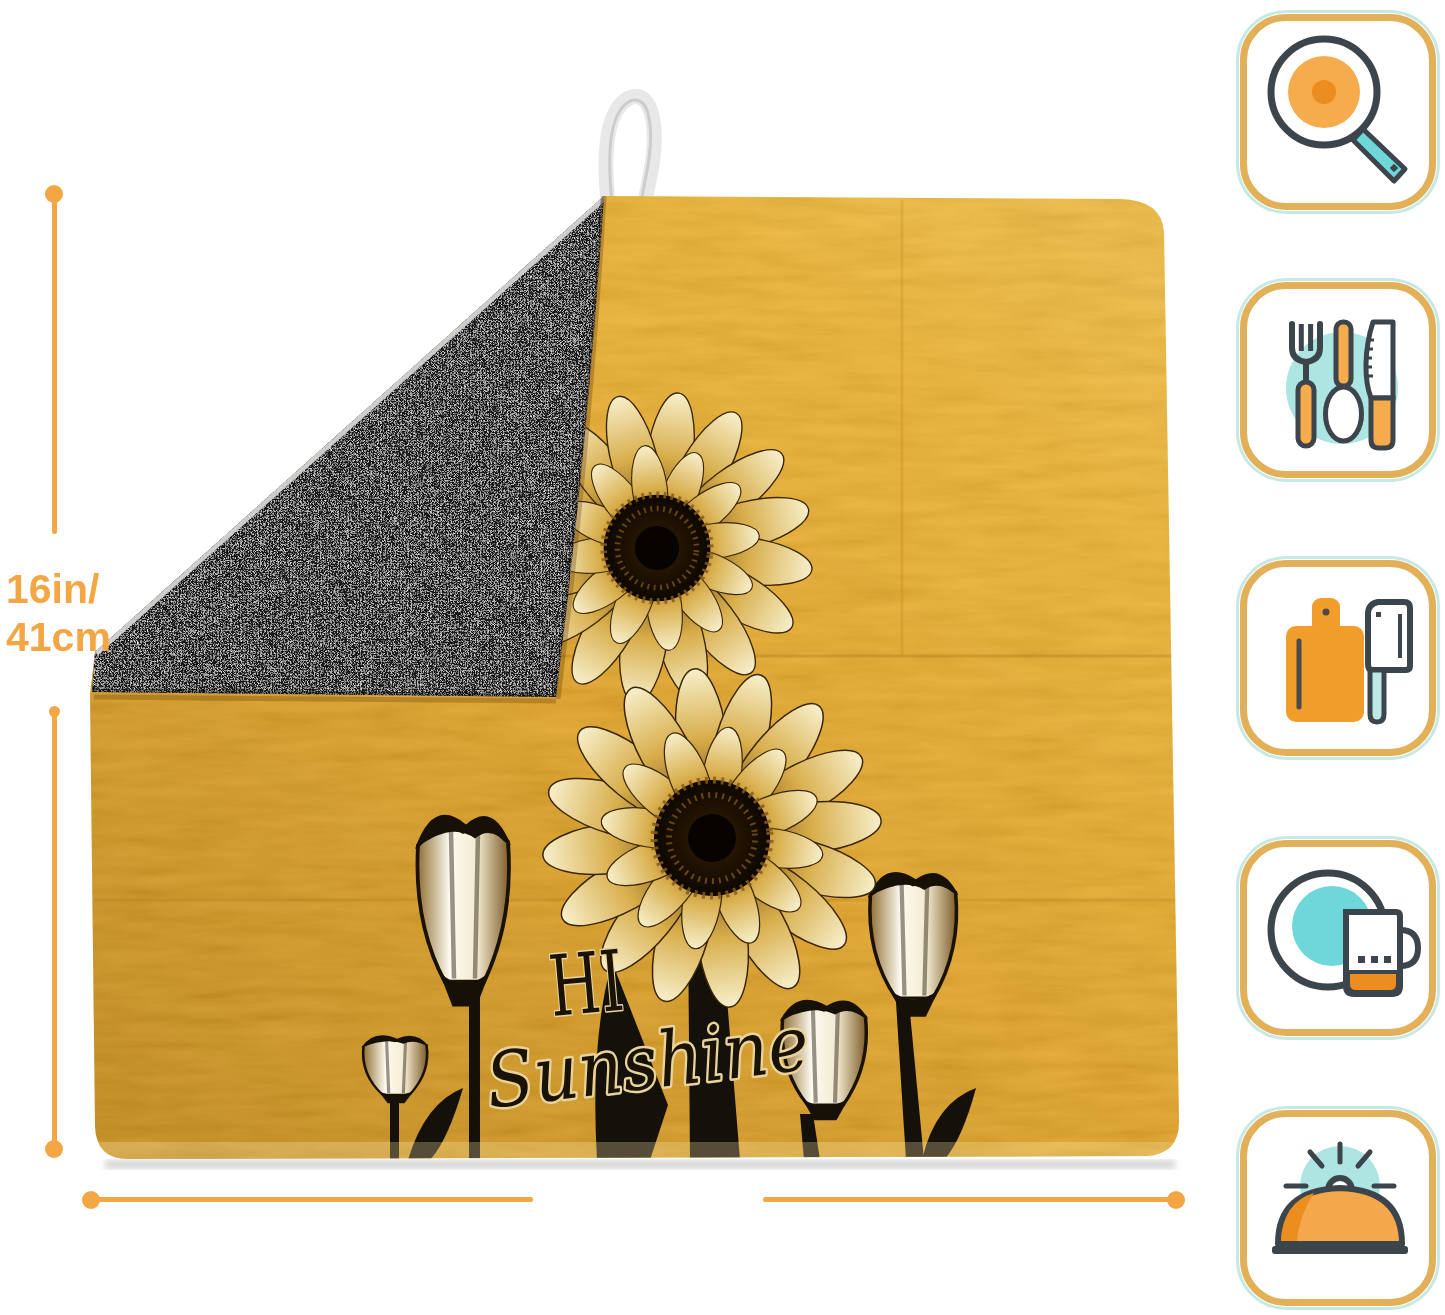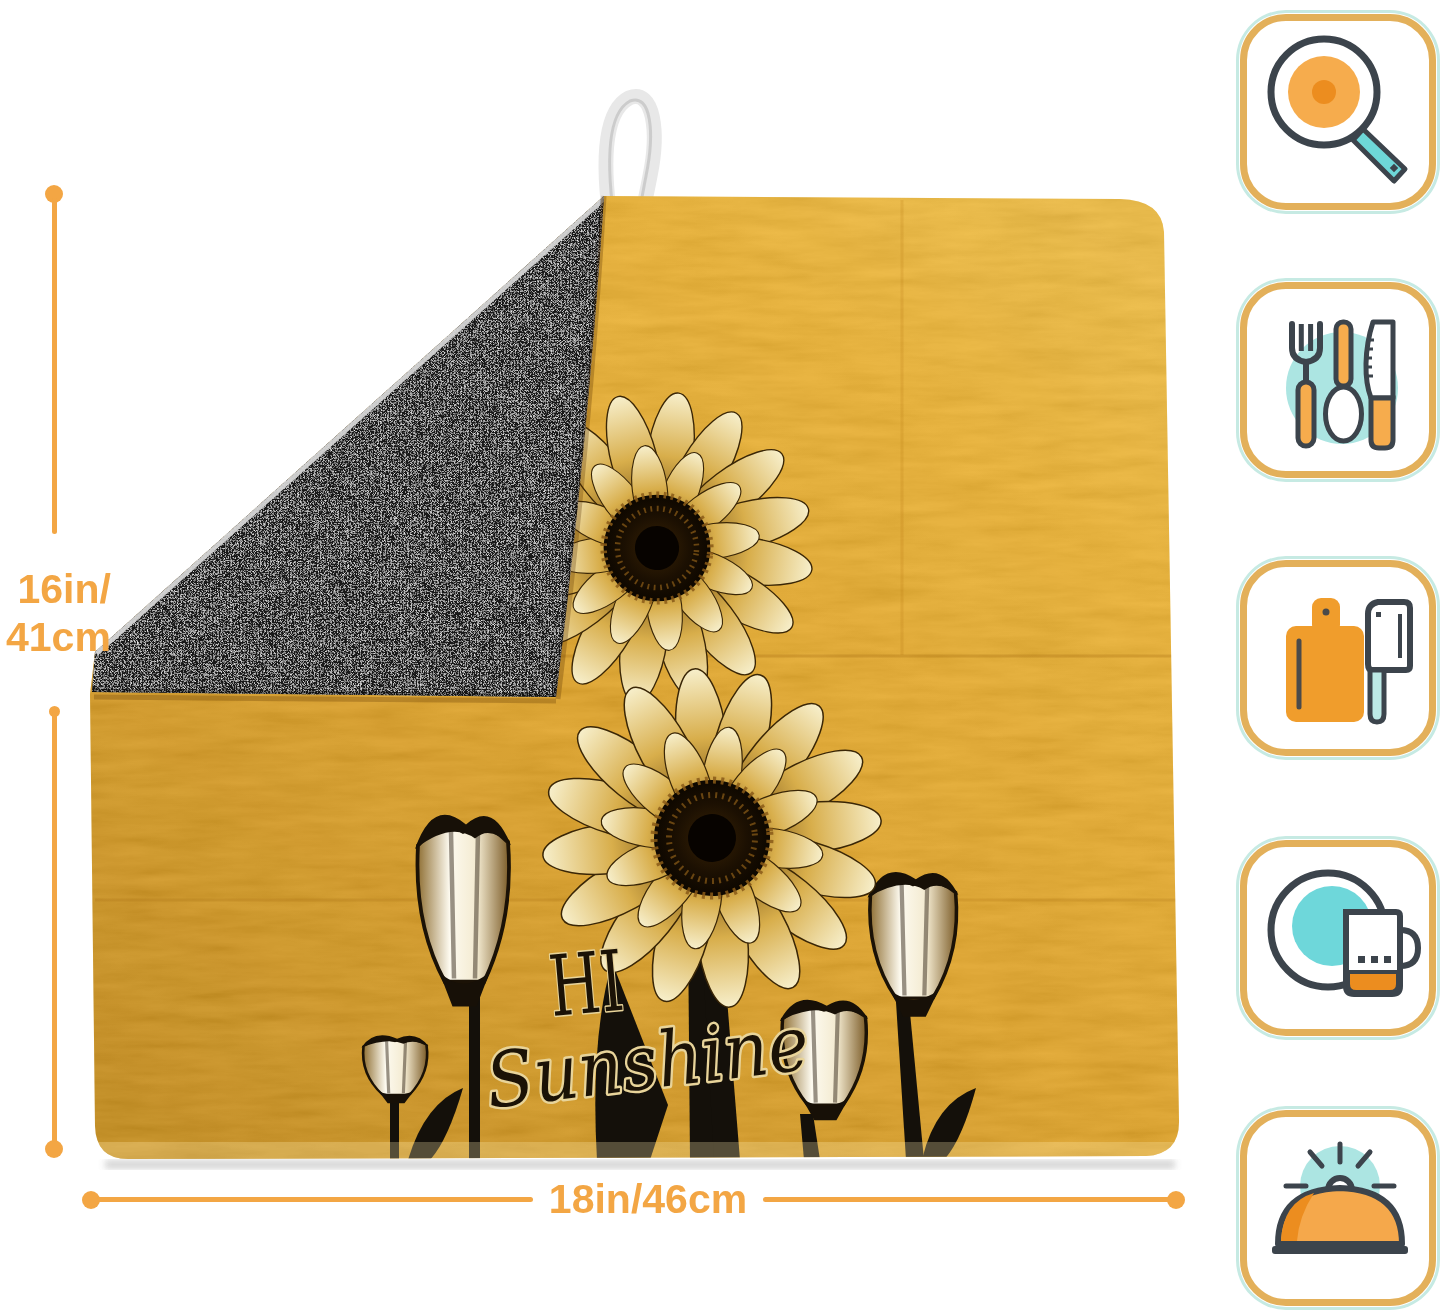--- a/index.html
+++ b/index.html
@@ -8,21 +8,21 @@
     font-family:"Liberation Sans",sans-serif;
   }
   #mat-svg{position:absolute;left:0;top:0;}
   
   .dim-line{position:absolute;background:var(--accent);border-radius:3px;}
   .dim-dot{position:absolute;background:var(--accent);border-radius:50%;}
   .dim-label{
     position:absolute;color:var(--accent);font-weight:700;font-size:41px;
     line-height:1.16;letter-spacing:0px;white-space:nowrap;
   }
-  .dim-label .ln{display:block;text-align:right;}
+  .dim-label .ln{display:block;}
   #width-label{text-align:center;width:230px;}
   
   .icon-card{
     position:absolute;left:1240px;width:182px;height:182px;background:#fff;
     border:7px solid var(--tan);border-radius:46px;
     box-shadow:0 0 0 1px #ffffff,0 0 0 4px var(--mint);
     display:flex;align-items:center;justify-content:center;
   }
   .icon-card svg{display:block;}
 </style>
@@ -205,21 +205,20 @@
   <div class="dim-label" id="height-label" style="left:6px;top:566px;">
     <span class="ln">16in/</span>
     <span class="ln">41cm</span>
   </div>
   <div class="dim-dot" style="left:49px;top:706px;width:11px;height:11px;"></div>
   <div class="dim-line" style="left:52px;top:712px;width:5px;height:436px;"></div>
   <div class="dim-dot" style="left:45px;top:1140px;width:18px;height:18px;"></div>
 
   <div class="dim-dot" style="left:82px;top:1191px;width:18px;height:18px;"></div>
   <div class="dim-line" style="left:97px;top:1197px;width:436px;height:5px;"></div>
-  <div class="dim-label" id="width-label" style="left:533px;top:1176px;">18in/46cm</div>
   <div class="dim-line" style="left:763px;top:1197px;width:407px;height:5px;"></div>
   <div class="dim-dot" style="left:1167px;top:1191px;width:18px;height:18px;"></div>
 
   <div class="icon-card" style="top:14px;">
     <svg width="168" height="168" viewBox="0 0 168 168">
       <circle cx="70" cy="64" r="53" fill="#fff" stroke="#3C444C" stroke-width="7"></circle>
       <circle cx="70" cy="64" r="36" fill="#F6AC4D"></circle>
       <circle cx="70" cy="64" r="12" fill="#EC8D1F"></circle>
       <path d="M109,101 L151,141 L140,153 L99,112 Z" fill="#6ED7D8" stroke="#3C444C" stroke-width="5" stroke-linejoin="round"></path>
       <rect x="137" y="137" width="6" height="6" fill="#3C444C" transform="rotate(45 140 140)"></rect>

